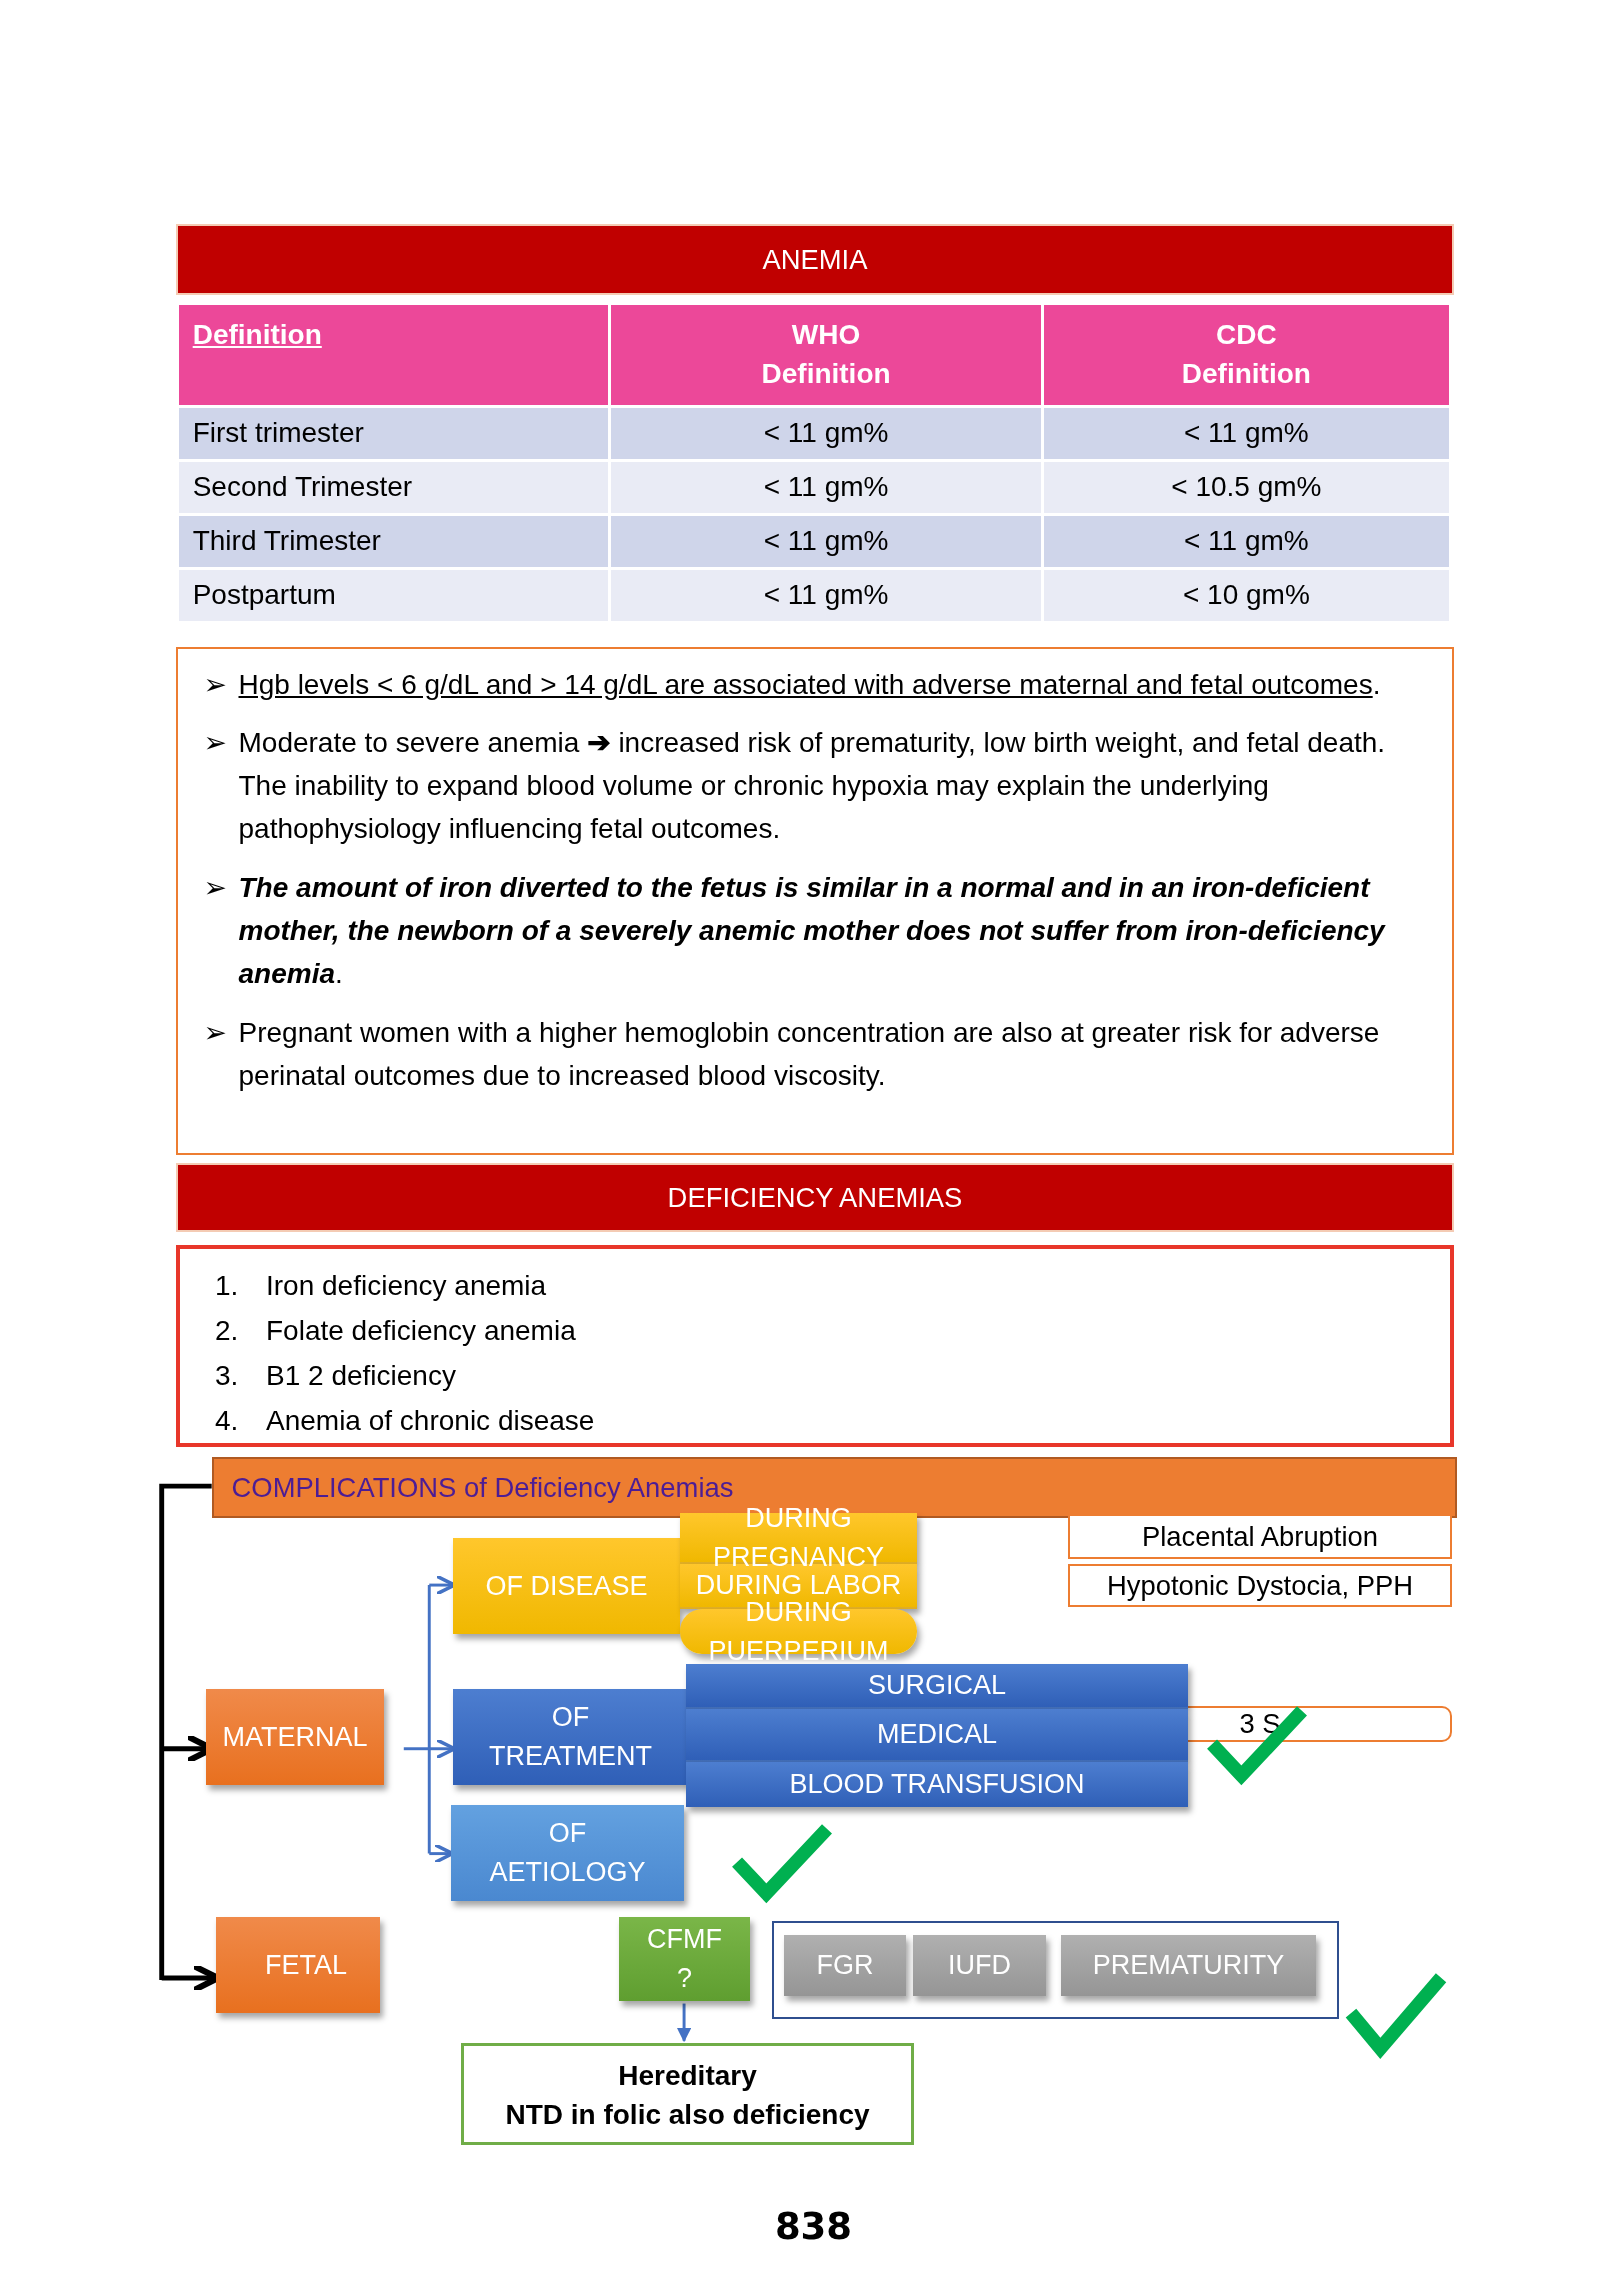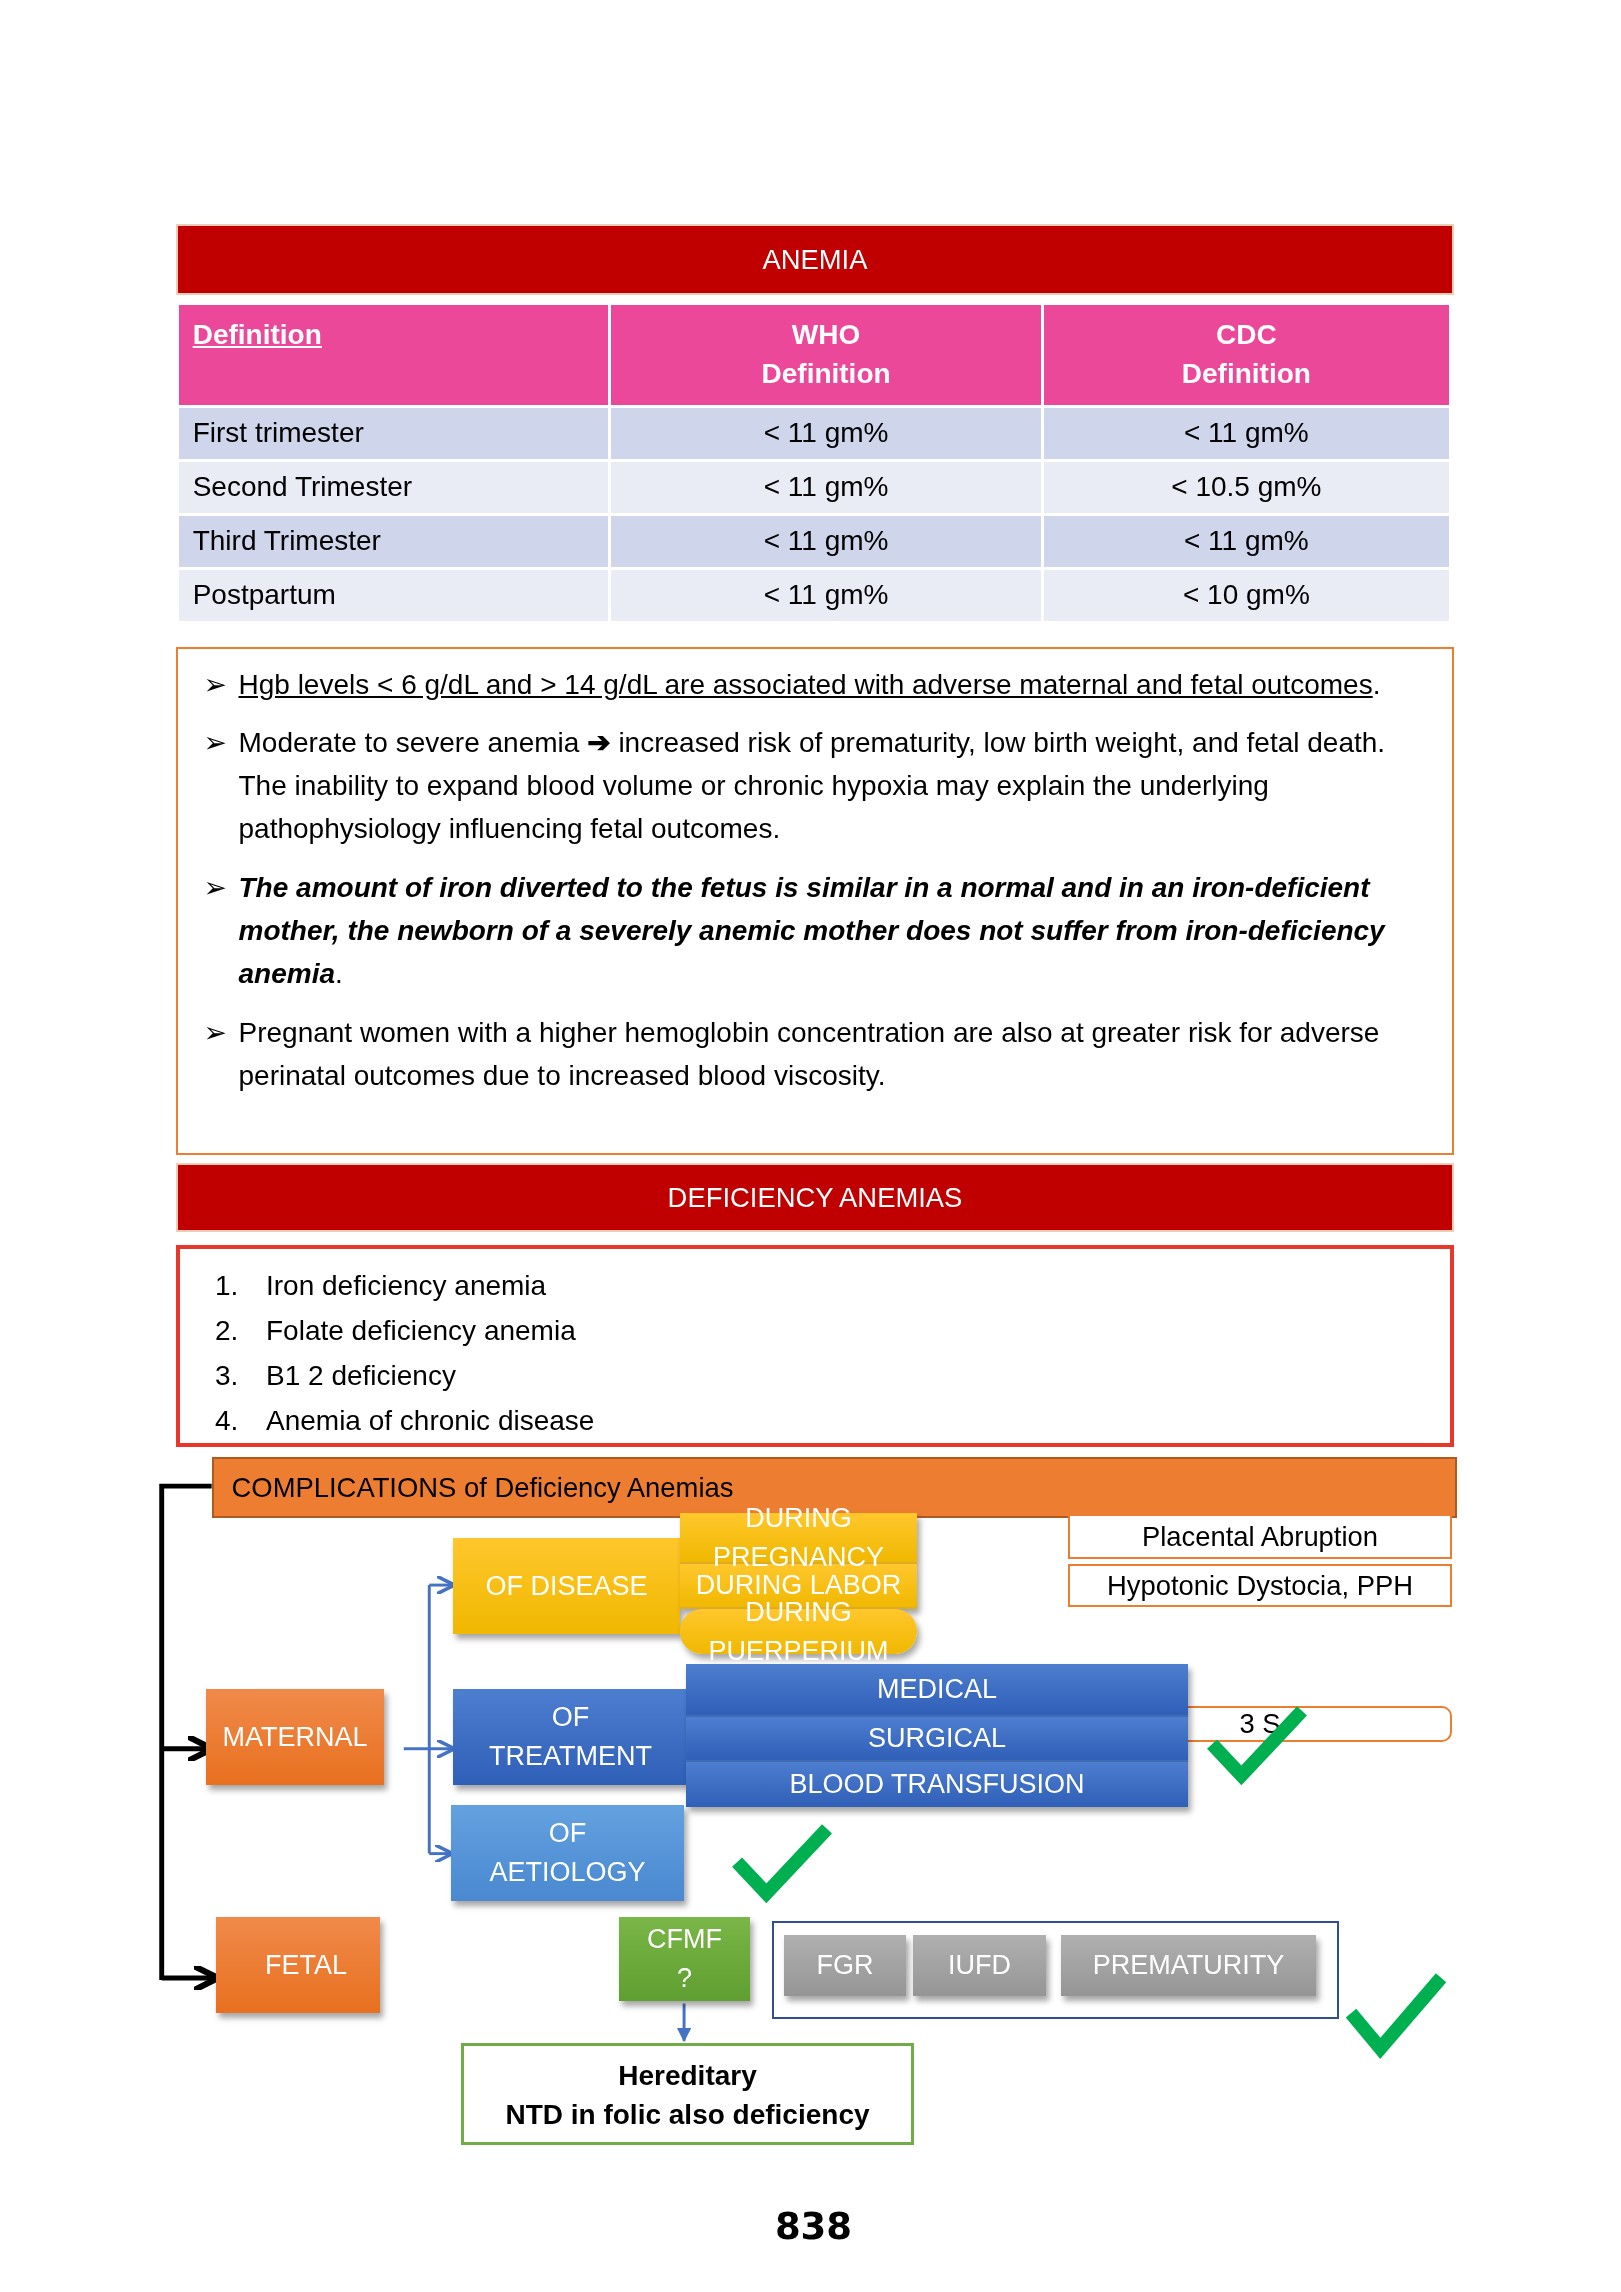--- a/index.html
+++ b/index.html
@@ -22,21 +22,21 @@
            padding: 13.7px 29px 0 25.5px; font-size: 28px; line-height: 43px; }
   .notes .bullet { display: flex; margin-bottom: 15.7px; }
   .notes .bullet .mk { width: 35px; flex: none; }
   .notes .u { text-decoration: underline; }
   .notes .bi { font-weight: bold; font-style: italic; }
   .deflist { left: 176px; top: 1245px; width: 1278px; height: 202px; border: 4.9px solid #e8362a;
              padding: 13.7px 0 0 35px; font-size: 28px; line-height: 45px; }
   .deflist .row { display: flex; }
   .deflist .num { width: 51px; }
   .comp { left: 212px; top: 1457px; width: 1245px; height: 61px; background: #ed7d31;
-          border: 2.9px solid #b05a22; color: #000000; font-size: 27.4px; padding-left: 17.6px;
+          border: 2.9px solid #b05a22; color: #4c1d95; font-size: 27.4px; padding-left: 17.6px;
           display: flex; align-items: center; }
   .box { color: #fff; display: flex; align-items: center; justify-content: center;
          text-align: center; font-size: 27px; line-height: 39px;
          box-shadow: 2.9px 4.9px 5.9px rgba(0,0,0,0.35); }
   .orange { background: linear-gradient(#f08a4a, #e8701f); }
   .yellow { background: linear-gradient(#ffc72c, #f0b800); }
   .blue   { background: linear-gradient(#4d7ed0, #2f5fb7); }
   .lblue  { background: linear-gradient(#63a1e0, #4a88d0); }
   .green  { background: linear-gradient(#7ab648, #5f9e30); }
   .gray   { background: linear-gradient(#b0b0b0, #959595); }
@@ -194,25 +194,25 @@
   </div>
 <div class="abs result" style="left:1068px; top:1706px; width:384px; height:36px;border-radius:10px;">
     <span>3 S</span>
   </div>
 
 <div class="abs box blue" style="left:453px; top:1689px; width:235px; height:96px; flex-direction:column;">
   <span>OF</span>
   <span>TREATMENT</span>
 </div>
 <div class="abs" style="left:686px; top:1664px; width:502px; height:143px;">
+  <div class="box blue stack-item" style="height:43px;">
+      <span>SURGICAL</span>
+    </div>
   <div class="box blue stack-item" style="height:51px;">
       <span>MEDICAL</span>
-    </div>
-  <div class="box blue stack-item" style="height:43px;">
-      <span>SURGICAL</span>
     </div>
   <div class="box blue" style="height:45px;">
       <span>BLOOD TRANSFUSION</span>
     </div>
 </div>
 
 <div class="abs box lblue" style="left:451px; top:1805px; width:233px; height:96px; flex-direction:column;">
   <span>OF</span>
   <span>AETIOLOGY</span>
 </div>

